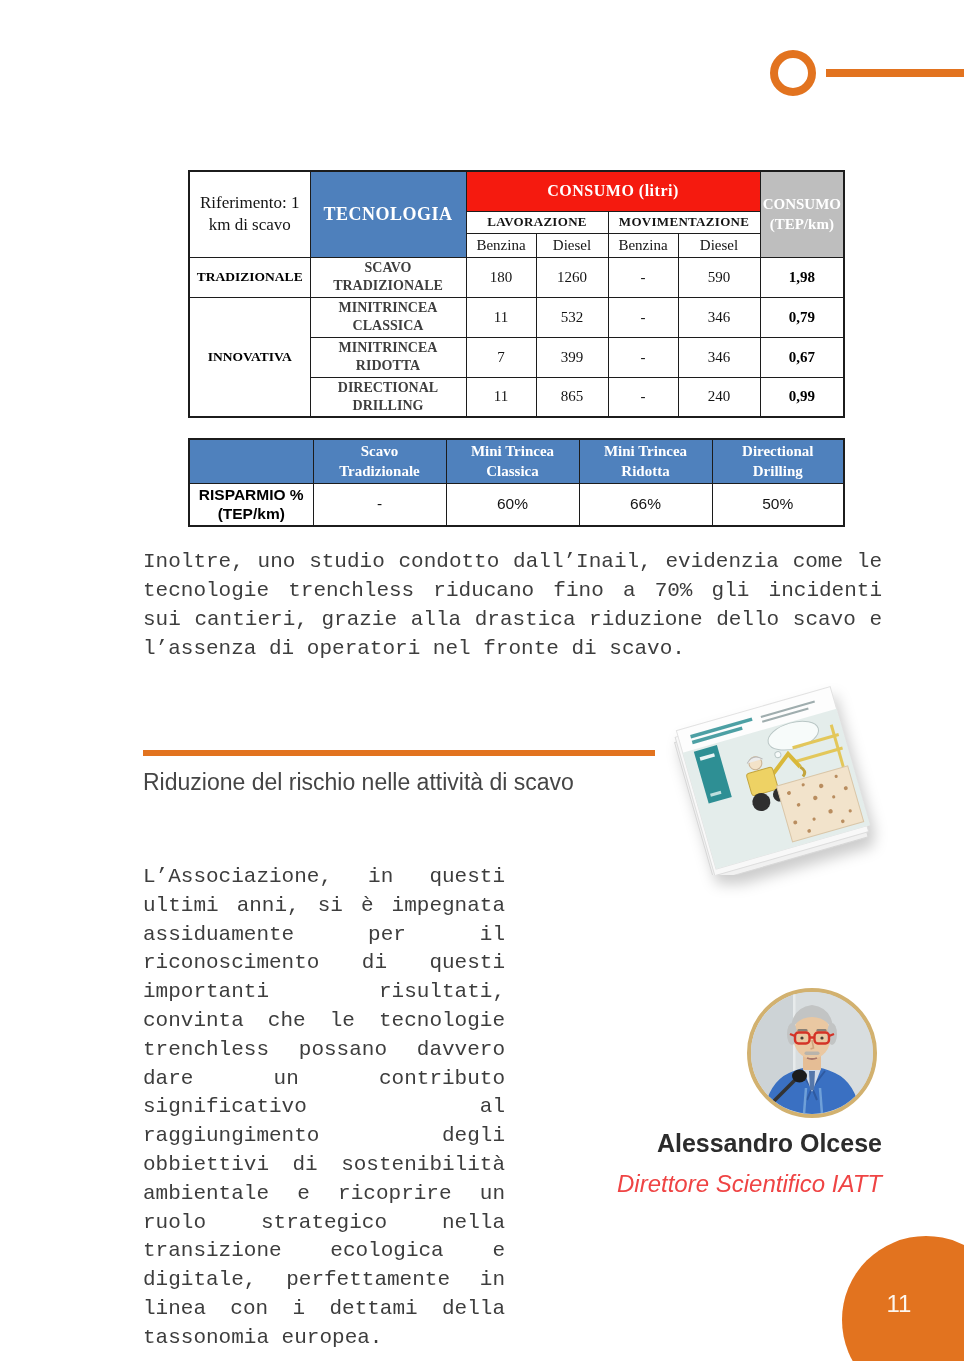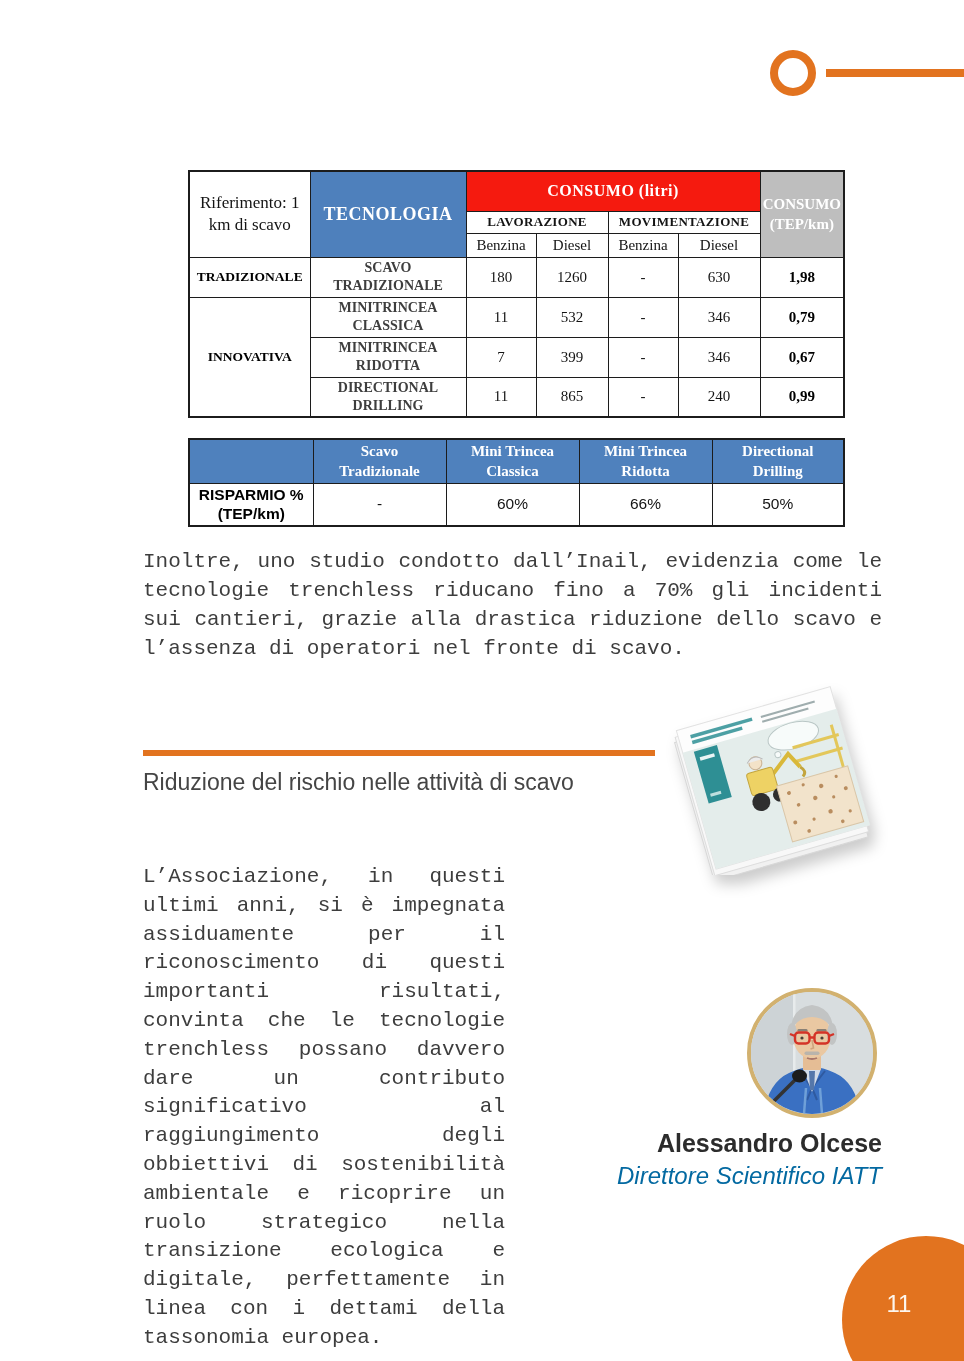--- a/index.html
+++ b/index.html
@@ -79,21 +79,21 @@
   .book svg { filter:drop-shadow(5px 9px 7px rgba(0,0,0,.20)); }
 
   
   .portrait {
     position:absolute; left:747px; top:988px; width:130px; height:130px;
     border:4px solid var(--photo-ring-gold,#D2B16F); border-radius:50%; overflow:hidden;
     background:#d8dddf;
   }
   .caption { position:absolute; right:82px; top:1129px; width:400px; text-align:right; }
   .person-name { font-size:25px; font-weight:bold; color:#2c2c2c; }
-  .person-role { font-size:24px; font-style:italic; color:#0369a1; margin-top:4px; }
+  .person-role { font-size:24px; font-style:italic; color:#ef4444; margin-top:12px; }
 
   
   .corner-circle {
     position:absolute; left:842px; top:1236px; width:168px; height:168px;
     border-radius:50%; background:var(--accent-orange,#E2731F);
   }
   .page-number {
     position:absolute; left:882px; top:1290px; width:34px; text-align:center;
     color:#fdf6ee; font-size:24px;
   }
@@ -132,21 +132,21 @@
       <td class="h-fuel">Diesel</td>
       <td class="h-fuel">Benzina</td>
       <td class="h-fuel">Diesel</td>
     </tr>
     <tr style="height:40px">
       <td class="cat">TRADIZIONALE</td>
       <td class="tech">SCAVO TRADIZIONALE</td>
       <td class="num">180</td>
       <td class="num">1260</td>
       <td class="num">-</td>
-      <td class="num">630</td>
+      <td class="num">590</td>
       <td class="tep">1,98</td>
     </tr>
     <tr style="height:40px">
       <td class="cat" rowspan="3">INNOVATIVA</td>
       <td class="tech">MINITRINCEA CLASSICA</td>
       <td class="num">11</td>
       <td class="num">532</td>
       <td class="num">-</td>
       <td class="num">346</td>
       <td class="tep">0,79</td>

